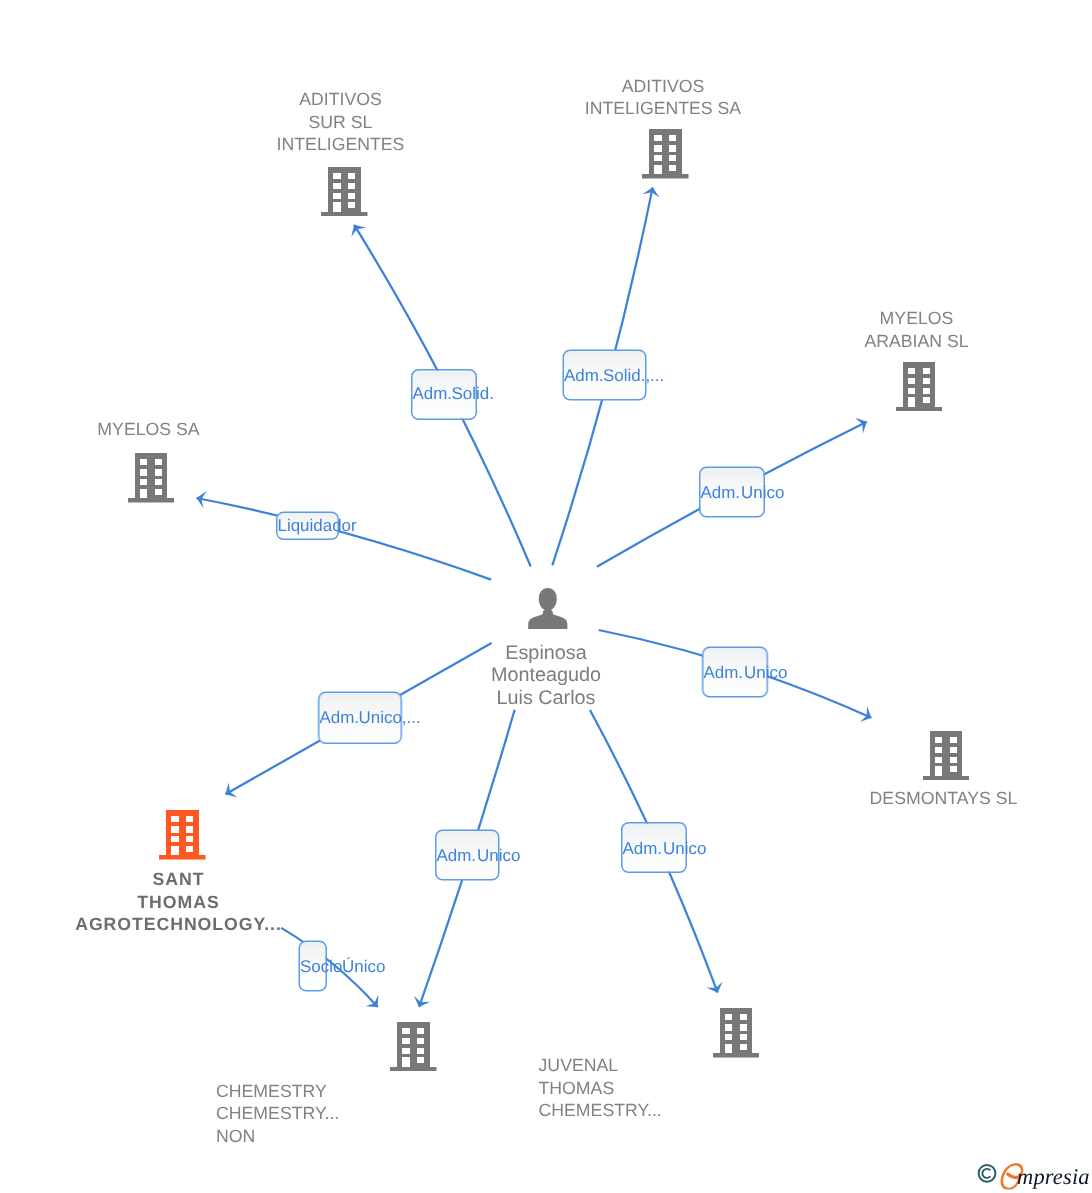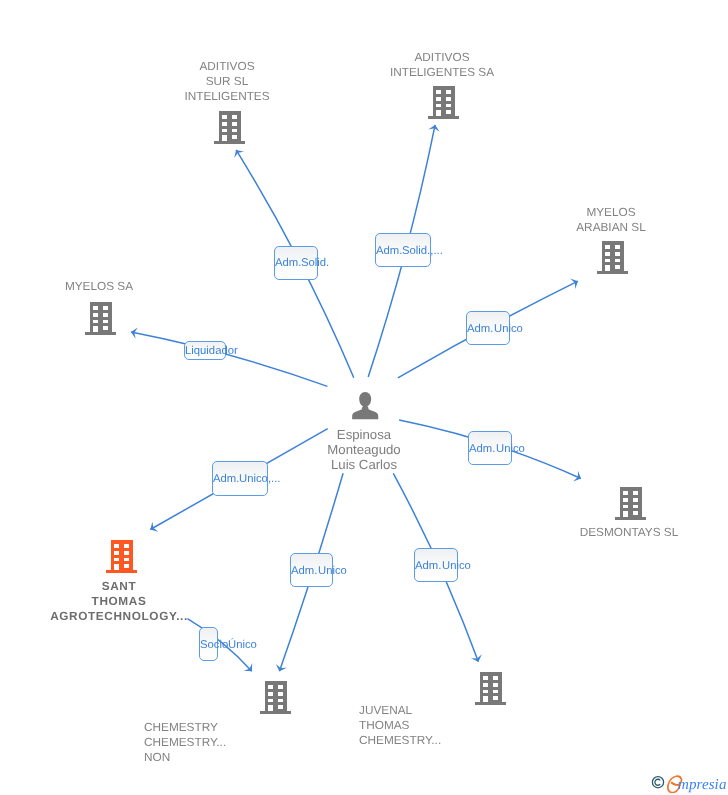--- a/index.html
+++ b/index.html
@@ -19,21 +19,21 @@
           border:1.4px solid #5c9ce6;border-radius:5px;
           background:linear-gradient(180deg,#eef0f2 0%,#f8f9fa 45%,#ffffff 100%);
           color:#3d82d8;font-size:11.3px;line-height:15px;
           display:flex;flex-direction:row;justify-content:flex-start;align-items:center;
           padding-top:2.5px;overflow:visible;}
   .elabel span{display:block;white-space:nowrap;}
   .nlabel, .elabel span, #brand span{transform:translateZ(0);will-change:transform;}
   #brand{position:absolute;display:block;}
   #brand svg{position:absolute;left:0;top:0;}
   .brandtxt{position:absolute;left:30.5px;top:0.6px;font-family:"Liberation Serif",serif;
-            font-style:italic;font-size:15.0px;line-height:18px;color:#3b82f6;letter-spacing:0.1px;}
+            font-style:italic;font-size:15.0px;line-height:18px;color:#0f172a;letter-spacing:0.1px;}
 </style>
 </head>
 <body>
 
 <div id="stage">
 
   <svg id="edges" viewBox="0 0 728 795">
     <defs>
       <marker id="ah" markerWidth="16" markerHeight="14" refX="12" refY="7" orient="auto" markerUnits="userSpaceOnUse">
         <path d="M 12 7 L 6.2 1.2 L 8.6 7 L 6.2 12.8 Z" fill="#3d82d8"></path>

